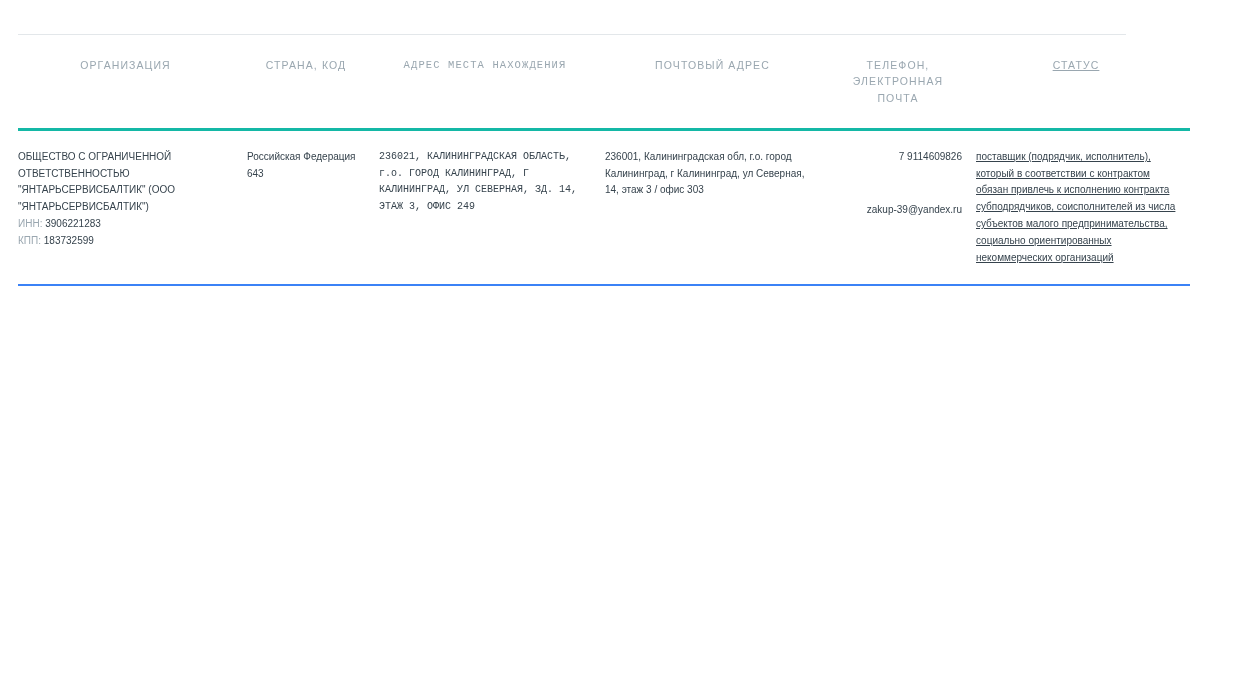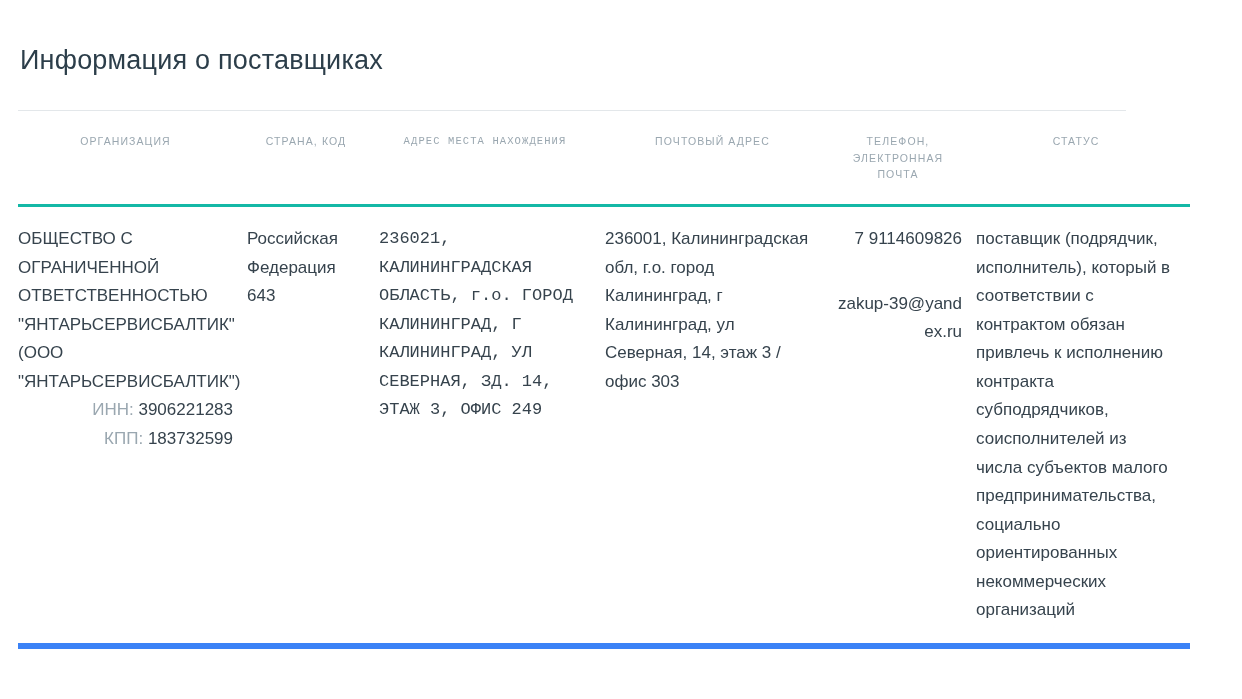--- a/index.html
+++ b/index.html
@@ -47,48 +47,47 @@
     font-weight: 400;
     letter-spacing: 1.1px;
     color: #9aa7b0;
     text-transform: uppercase;
     padding: 22px 14px 22px 0;
     line-height: 1.55;
     border-bottom: 3px solid #14b8a6;
   }
   table.suppliers tbody td {
     vertical-align: top;
-    font-size: 17px;
+    font-size: 10px;
     line-height: 1.68;
     color: #36434d;
     padding: 18px 14px 18px 0;
-    border-bottom: 6px solid #3b82f6;
+    border-bottom: 2px solid #3b82f6;
   }
   th.col-org, td.col-org { width: 215px; padding-left: 18px; }
   th.col-country, td.col-country { width: 118px; }
   th.col-address, td.col-address { width: 212px; font-family: Liberation Mono, monospace; }
   th.col-postal, td.col-postal { width: 215px; }
   th.col-contact, td.col-contact { width: 128px; text-align: right; }
-  th.col-status, td.col-status { width: 200px; }
+  th.col-status, td.col-status { width: 200px; text-decoration: underline; }
 
   .org-name { display: block; }
-  .org-ids { margin-top: 24px; text-align: right; }
+  .org-ids { margin-top: 24px; }
   .id-row { display: block; line-height: 1.68; }
   .id-label { color: #9aa7b0; }
   .id-value { color: #36434d; }
   .contact-line { display: block; }
   .contact-email { display: block; word-break: break-all; margin-top: 36px; }
   .country-line { display: block; }
 </style>
 </head>
 <body>
 
 <div class="page">
 
-  <h1 class="page-title">Информация о поставщиках</h1>
 
   <div class="table-wrap">
     <table class="suppliers">
       <thead>
         <tr>
           <th class="col-org">ОРГАНИЗАЦИЯ</th>
           <th class="col-country">СТРАНА, КОД</th>
           <th class="col-address">АДРЕС МЕСТА НАХОЖДЕНИЯ</th>
           <th class="col-postal">ПОЧТОВЫЙ АДРЕС</th>
           <th class="col-contact">ТЕЛЕФОН, ЭЛЕКТРОННАЯ ПОЧТА</th>

